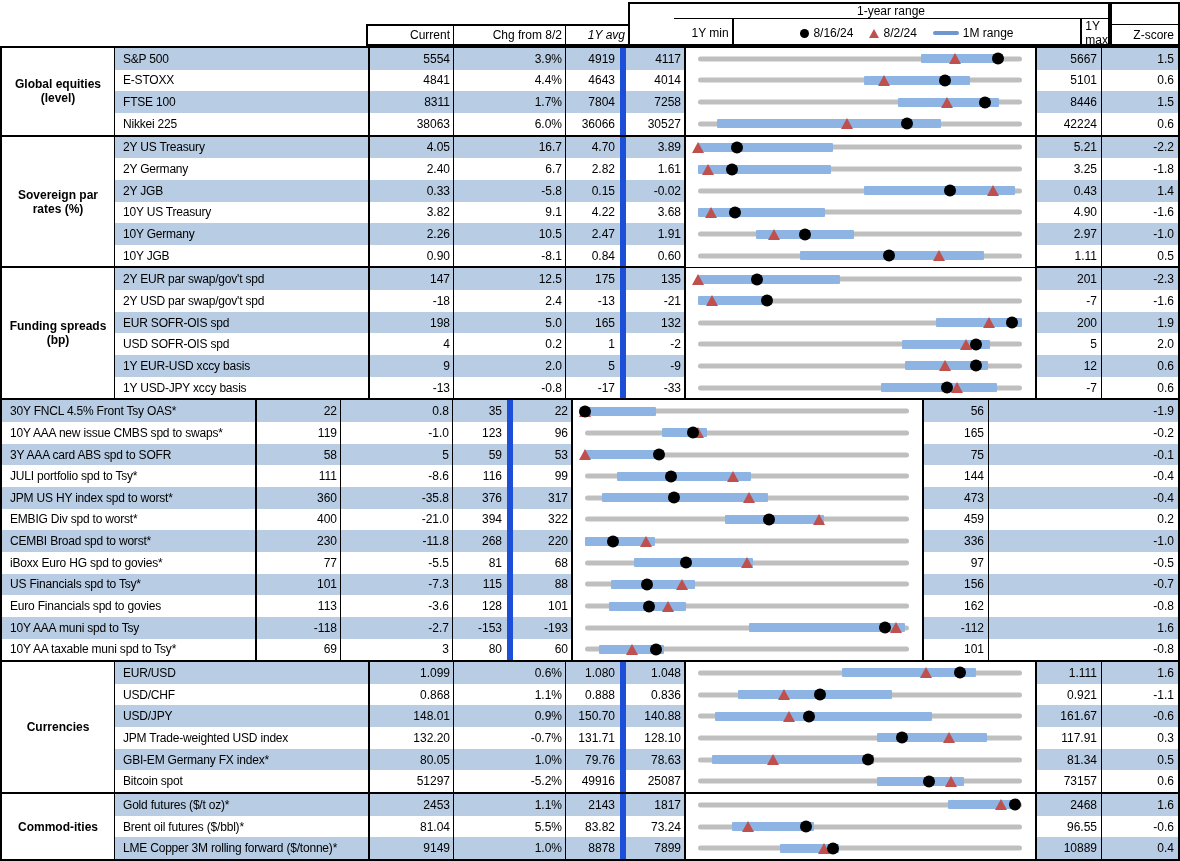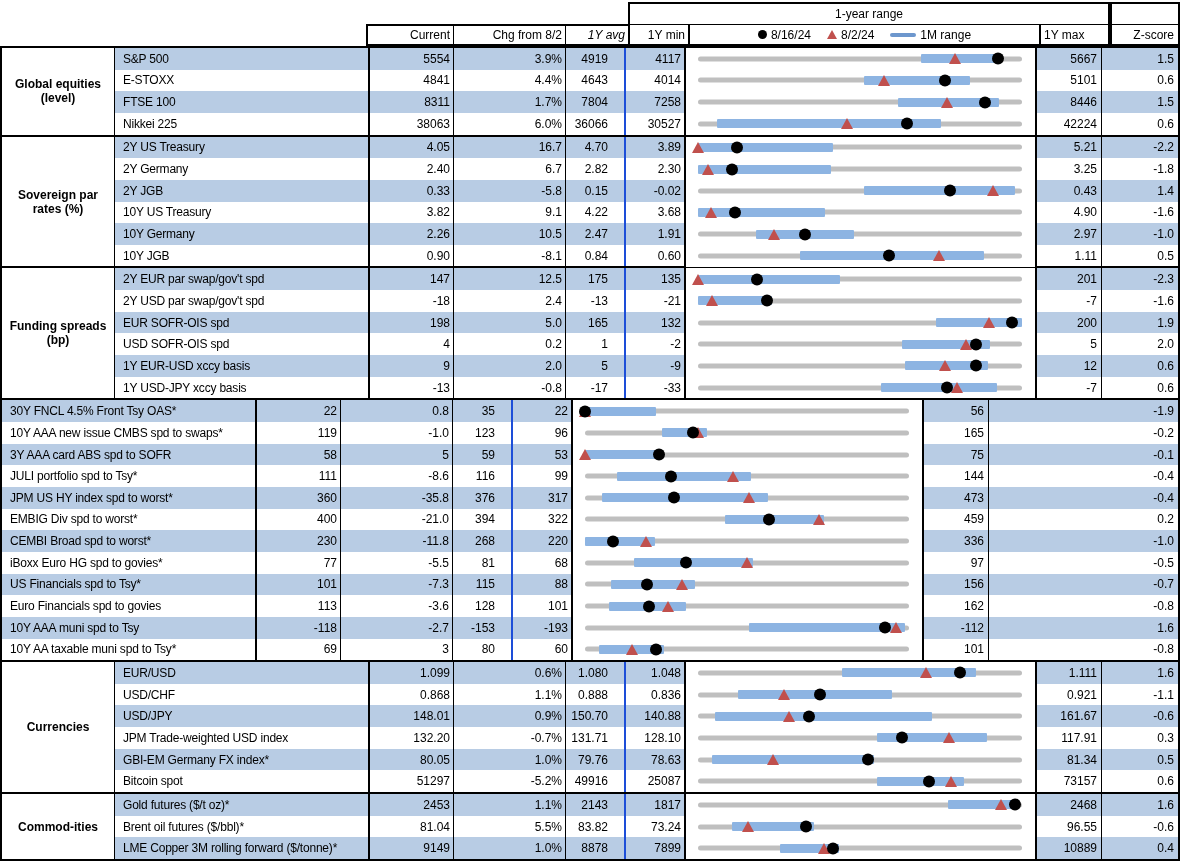--- a/index.html
+++ b/index.html
@@ -7,21 +7,21 @@
   .sheet{position:relative;width:1180px;height:861px;overflow:hidden;background:#fff;}
 
   
   .hbox{position:absolute;box-sizing:border-box;border:2px solid #000;background:#fff;}
   .h-left{left:366px;top:24px;width:264px;height:22px;display:flex;}
   .h-left .hc{display:flex;align-items:center;justify-content:flex-end;
     padding-right:3px;box-sizing:border-box;}
   .h-cur{width:86px;border-right:1px solid #000;}
   .h-chg{width:112px;border-right:1px solid #000;}
   .h-avg{flex:1;font-style:italic;}
-  .h-range{left:628px;top:2px;width:482px;height:44px;display:flex;flex-direction:column;}
+  .h-range{left:628px;top:2px;width:482px;height:44px;display:flex;flex-direction:column;padding-left:44px;}
   .h-range-title{height:20px;border-bottom:1px solid #000;display:flex;
     align-items:center;justify-content:center;}
   .h-range-bottom{flex:1;display:flex;}
   .h-min{width:60px;border-right:2px solid #000;display:flex;align-items:center;
     justify-content:flex-end;padding-right:3px;box-sizing:border-box;}
   .h-legend{width:351px;border-right:2px solid #000;display:flex;align-items:center;
     justify-content:center;gap:16px;box-sizing:border-box;}
   .h-max{flex:1;display:flex;align-items:center;padding-left:3px;}
   .h-z{left:1110px;top:2px;width:70px;height:44px;display:flex;flex-direction:column;}
   .h-z-empty{height:20px;border-bottom:1px solid #000;}
@@ -41,21 +41,21 @@
     align-items:center;justify-content:center;text-align:center;font-weight:bold;
     padding:0 4px;}
   .group-rows{flex:1;display:flex;flex-direction:column;min-width:0;}
   .row{flex:1;display:flex;align-items:stretch;min-height:0;}
   .cell{box-sizing:border-box;display:flex;align-items:center;overflow:hidden;
     white-space:nowrap;}
   .row.stripe .cell:not(.c-chart){background:var(--stripe);}
   .c-name{width:255px;border-right:2px solid #000;padding-left:8px;letter-spacing:-0.2px;}
   .c-cur{width:84px;border-right:1px solid #000;justify-content:flex-end;padding-right:3px;}
   .c-chg{width:112px;border-right:1px solid #000;justify-content:flex-end;padding-right:3px;}
-  .c-avg{width:60px;border-right:2px solid #1d4ed8;justify-content:flex-end;padding-right:16px;}
+  .c-avg{width:60px;border-right:6px solid #1d4ed8;justify-content:flex-end;padding-right:5px;}
   .c-min{width:60px;border-right:2px solid #000;justify-content:flex-end;padding-right:3px;}
   .c-chart{width:351px;border-right:2px solid #000;position:relative;background:#fff;}
   .c-max{width:65px;border-right:1px solid #000;justify-content:flex-end;padding-right:4px;}
   .c-z{flex:1;justify-content:flex-end;padding-right:4px;}
 
   
   .track{position:absolute;left:12px;right:13px;top:50%;height:5px;
     transform:translateY(-50%);background:var(--track);border-radius:3px;}
   .mbar{position:absolute;top:50%;transform:translateY(-50%);height:9px;
     background:var(--bar);border-radius:1px;}
@@ -190,21 +190,21 @@
         </div>
       </div>
       <div class="cell c-max">5.21</div>
       <div class="cell c-z">-2.2</div>
     </div>
           <div class="row">
       <div class="cell c-name">2Y Germany</div>
       <div class="cell c-cur">2.40</div>
       <div class="cell c-chg">6.7</div>
       <div class="cell c-avg">2.82</div>
-      <div class="cell c-min">2.30</div>
+      <div class="cell c-min">1.61</div>
       <div class="cell c-chart">
         <div class="track">
           <div class="mbar" style="left: 0%; width: 41.0526%;"></div>
           <div class="tri" style="left: 3.15789%;"></div>
           <div class="dotm" style="left: 10.5263%;"></div>
         </div>
       </div>
       <div class="cell c-max">3.25</div>
       <div class="cell c-z">-1.8</div>
     </div>

